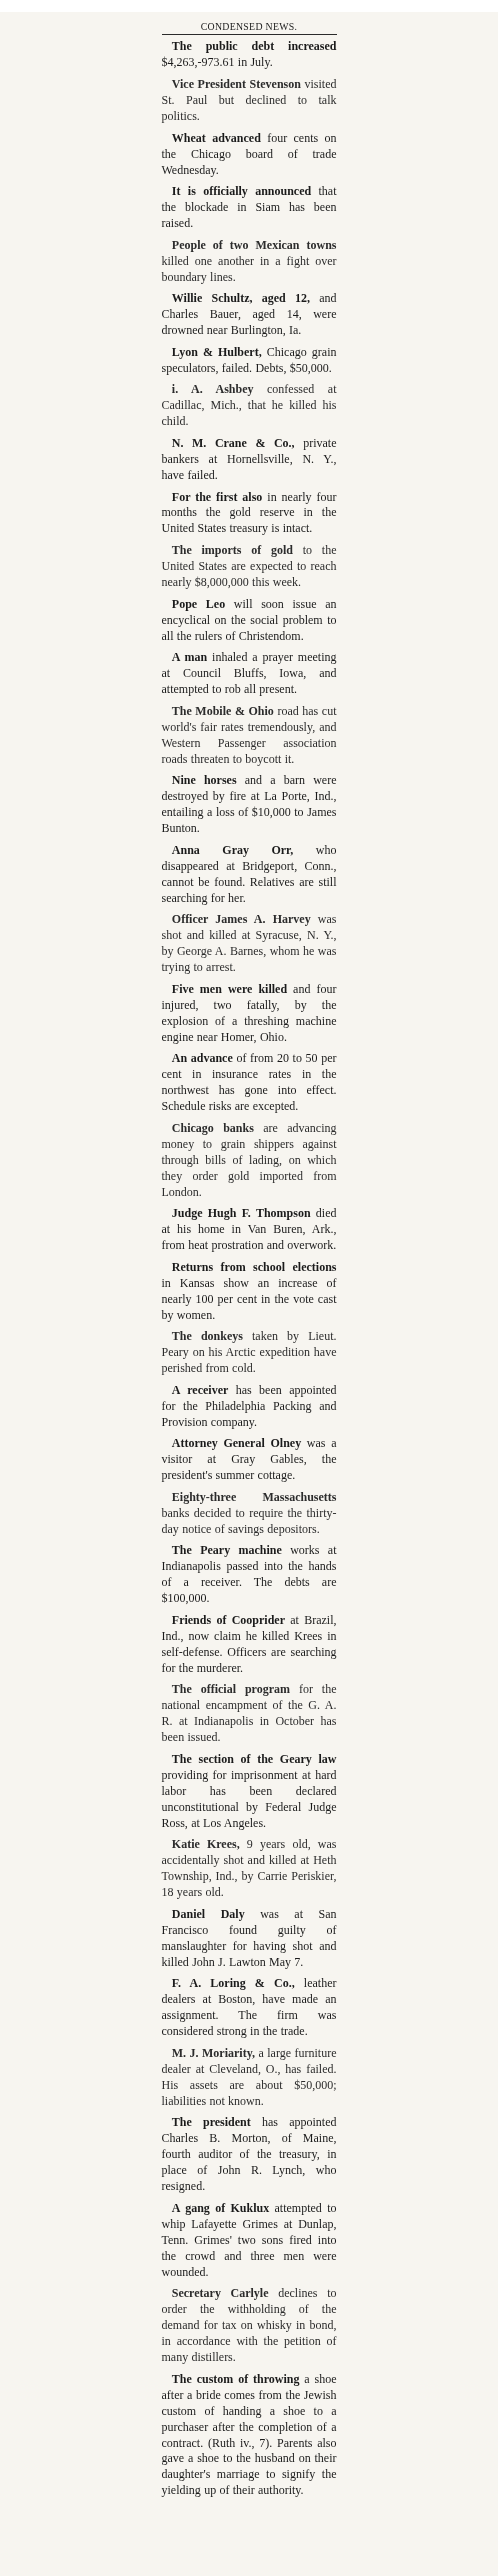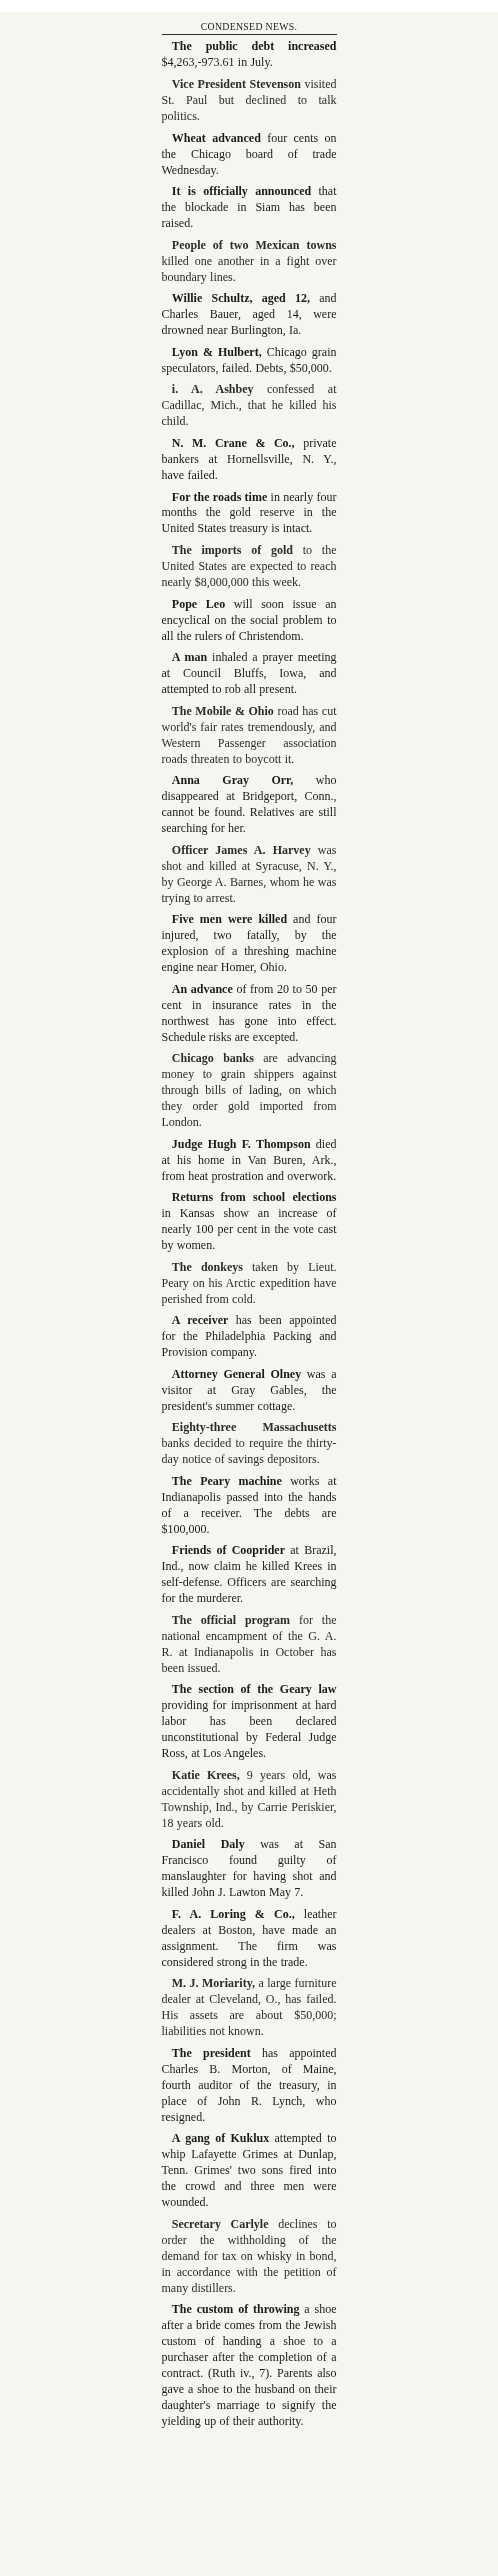--- a/index.html
+++ b/index.html
@@ -75,25 +75,26 @@
     <div id="items">
         <p class="item indent"><span class="lead">The public debt increased</span><span> $4,263,-973.61 in July.</span></p>
         <p class="item indent faint"><span class="lead">Vice President Stevenson</span><span> visited St. Paul but declined to talk politics.</span></p>
         <p class="item indent"><span class="lead">Wheat advanced</span><span> four cents on the Chicago board of trade Wednesday.</span></p>
         <p class="item indent"><span class="lead">It is officially announced</span><span> that the blockade in Siam has been raised.</span></p>
         <p class="item indent faint"><span class="lead">People of two Mexican towns</span><span> killed one another in a fight over boundary lines.</span></p>
         <p class="item indent"><span class="lead">Willie Schultz, aged 12,</span><span> and Charles Bauer, aged 14, were drowned near Burlington, Ia.</span></p>
         <p class="item indent"><span class="lead">Lyon &amp; Hulbert,</span><span> Chicago grain speculators, failed. Debts, $50,000.</span></p>
         <p class="item indent faint"><span class="lead">i. A. Ashbey</span><span> confessed at Cadillac, Mich., that he killed his child.</span></p>
         <p class="item indent"><span class="lead">N. M. Crane &amp; Co.,</span><span> private bankers at Hornellsville, N. Y., have failed.</span></p>
-        <p class="item indent"><span class="lead">For the roads time</span><span> in nearly four months the gold reserve in the United States treasury is intact.</span></p>
+        <p class="item indent"><span class="lead">For the first also</span><span> in nearly four months the gold reserve in the United States treasury is intact.</span></p>
         <p class="item indent faint"><span class="lead">The imports of gold</span><span> to the United States are expected to reach nearly $8,000,000 this week.</span></p>
         <p class="item indent"><span class="lead">Pope Leo</span><span> will soon issue an encyclical on the social problem to all the rulers of Christendom.</span></p>
         <p class="item indent"><span class="lead">A man</span><span> inhaled a prayer meeting at Council Bluffs, Iowa, and attempted to rob all present.</span></p>
         <p class="item indent faint"><span class="lead">The Mobile &amp; Ohio</span><span> road has cut world's fair rates tremendously, and Western Passenger association roads threaten to boycott it.</span></p>
+        <p class="item indent"><span class="lead">Nine horses</span><span> and a barn were destroyed by fire at La Porte, Ind., entailing a loss of $10,000 to James Bunton.</span></p>
         <p class="item indent"><span class="lead">Anna Gray Orr,</span><span> who disappeared at Bridgeport, Conn., cannot be found. Relatives are still searching for her.</span></p>
         <p class="item indent faint"><span class="lead">Officer James A. Harvey</span><span> was shot and killed at Syracuse, N. Y., by George A. Barnes, whom he was trying to arrest.</span></p>
         <p class="item indent"><span class="lead">Five men were killed</span><span> and four injured, two fatally, by the explosion of a threshing machine engine near Homer, Ohio.</span></p>
         <p class="item indent"><span class="lead">An advance</span><span> of from 20 to 50 per cent in insurance rates in the northwest has gone into effect. Schedule risks are excepted.</span></p>
         <p class="item indent faint"><span class="lead">Chicago banks</span><span> are advancing money to grain shippers against through bills of lading, on which they order gold imported from London.</span></p>
         <p class="item indent"><span class="lead">Judge Hugh F. Thompson</span><span> died at his home in Van Buren, Ark., from heat prostration and overwork.</span></p>
         <p class="item indent"><span class="lead">Returns from school elections</span><span> in Kansas show an increase of nearly 100 per cent in the vote cast by women.</span></p>
         <p class="item indent faint"><span class="lead">The donkeys</span><span> taken by Lieut. Peary on his Arctic expedition have perished from cold.</span></p>
         <p class="item indent"><span class="lead">A receiver</span><span> has been appointed for the Philadelphia Packing and Provision company.</span></p>
         <p class="item indent"><span class="lead">Attorney General Olney</span><span> was a visitor at Gray Gables, the president's summer cottage.</span></p>

